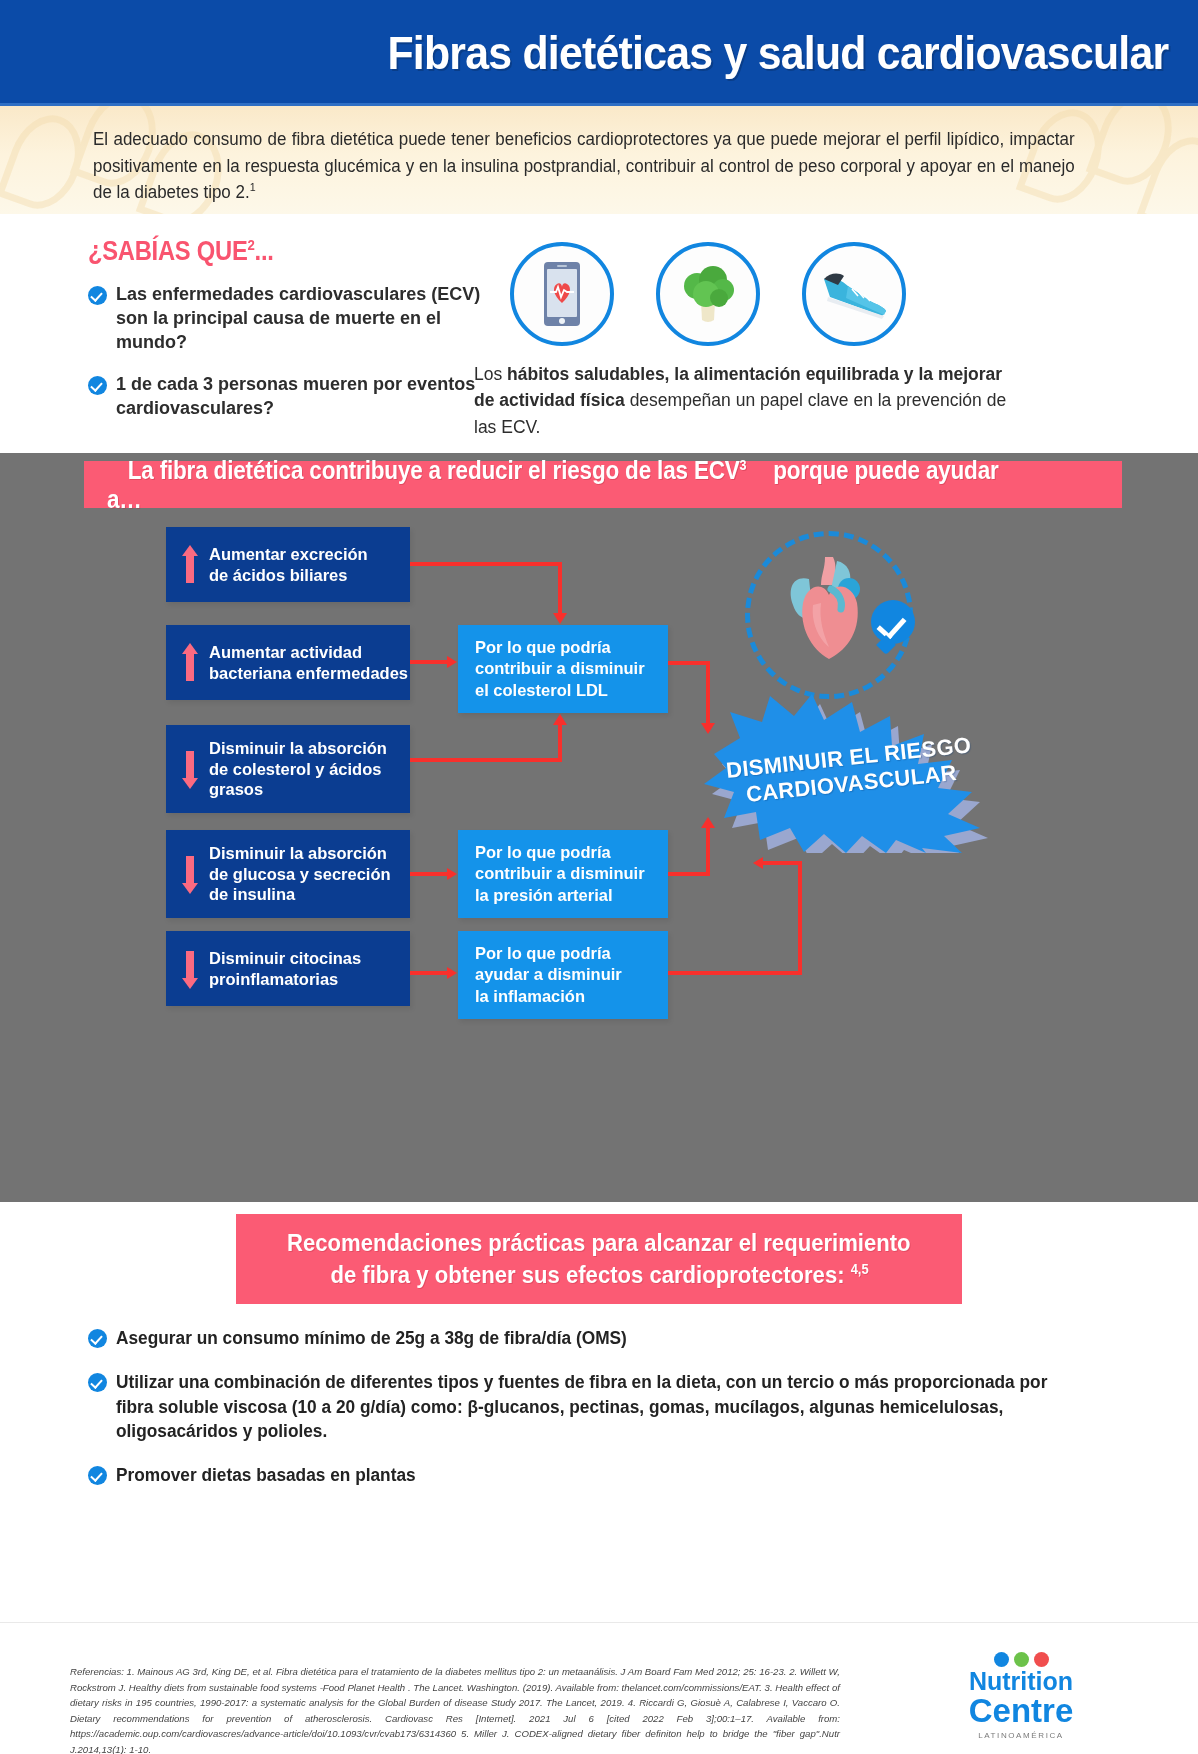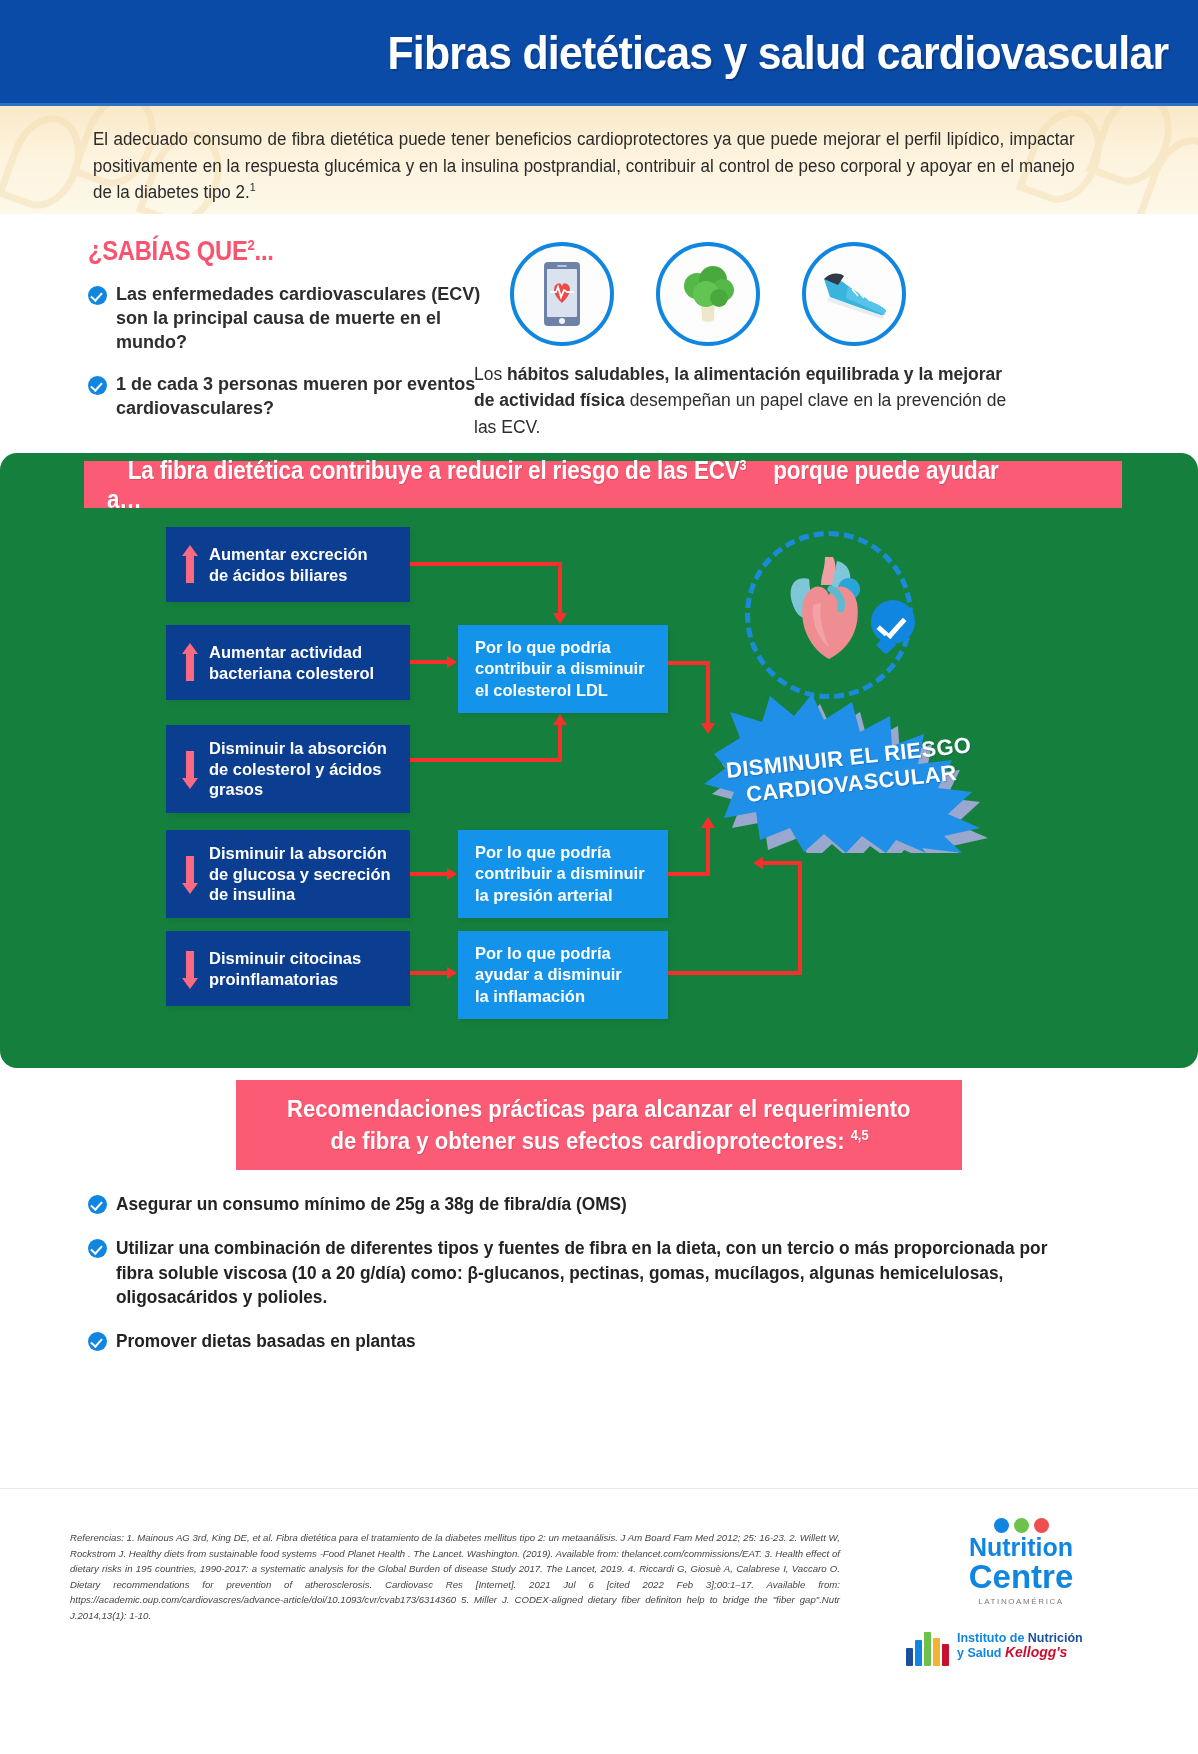--- a/index.html
+++ b/index.html
@@ -119,24 +119,23 @@
 
   .know-note {
     position: absolute; left: 474px; top: 147px; width: 540px;
     font-size: 17.5px; line-height: 1.5; color: #2d2d2d;
   }
   .know-note b { font-weight: bold; }
 
   
   .flow-wrap {
     width: 1198px;
-    height: 615px;
-    background: #15803d;
-    position: relative;
-    border-radius: 17px;
+    height: 749px;
+    background: #737373;
+    position: relative;
   }
   .flow-banner {
     position: absolute; left: 84px; top: 8px;
     width: 1038px; height: 47px;
     background: #fb5b74;
     display: flex; align-items: center;
   }
   .flow-banner span {
     color: #ffffff; font-size: 25px; font-weight: bold;
     margin-left: 23px;
@@ -359,21 +358,21 @@
 
   <div class="dbox" style="left:166px; top:74px; width:244px; height:75px;">
     <span class="arrow-up"></span>
     <span class="label" style="white-space:pre-line;">Aumentar excreción
 de ácidos biliares</span>
   </div>
 
   <div class="dbox" style="left:166px; top:172px; width:244px; height:75px;">
     <span class="arrow-up"></span>
     <span class="label" style="white-space:pre-line;">Aumentar actividad
-bacteriana colesterol</span>
+bacteriana enfermedades</span>
   </div>
 
   <div class="dbox" style="left:166px; top:272px; width:244px; height:88px;">
     <span class="arrow-dn"></span>
     <span class="label" style="white-space:pre-line;">Disminuir la absorción
 de colesterol y ácidos
 grasos</span>
   </div>
 
   <div class="dbox" style="left:166px; top:377px; width:244px; height:88px;">

